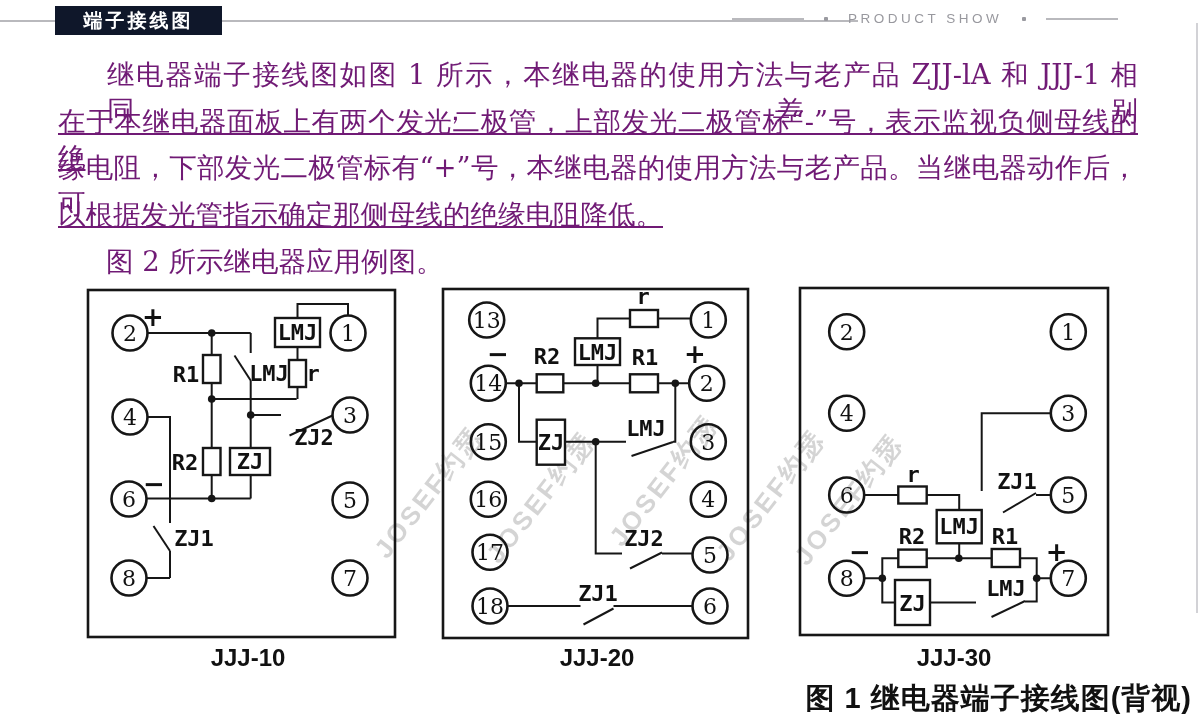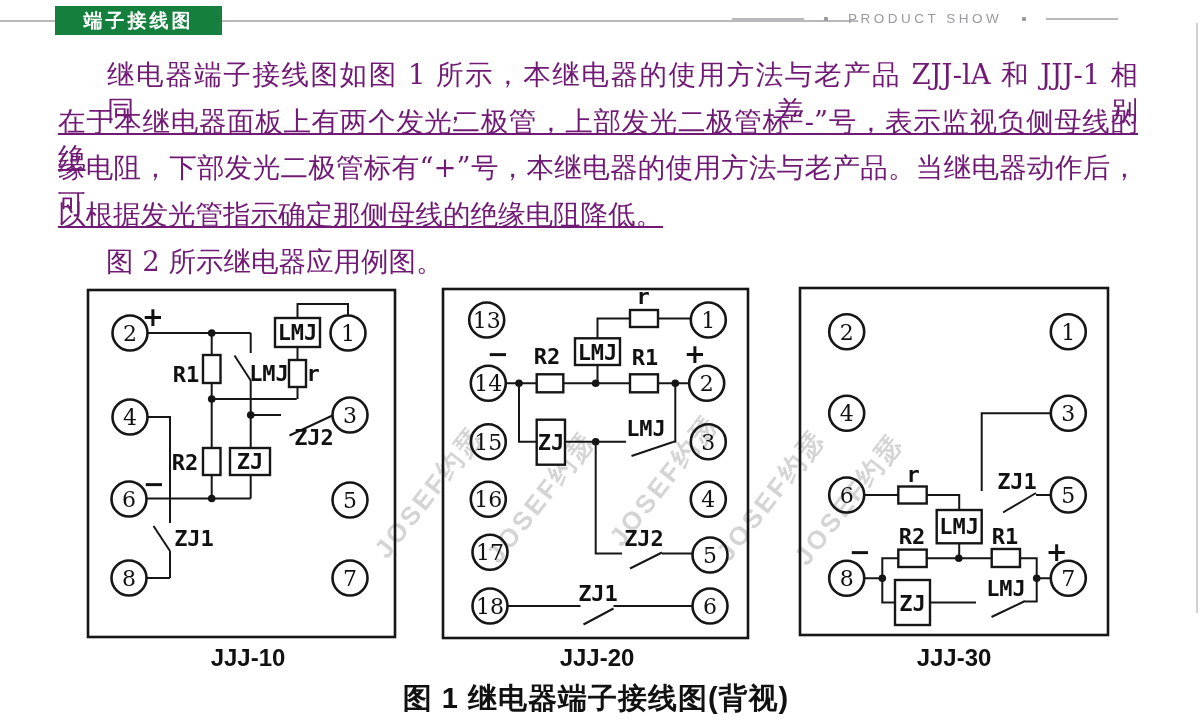--- a/index.html
+++ b/index.html
@@ -1,20 +1,20 @@
 <!DOCTYPE html>
 <html><head>
 <meta charset="utf-8">
 <style>
   html,body{margin:0;padding:0;}
   body{width:1200px;height:727px;position:relative;background:#ffffff;overflow:hidden;
        font-family:"Liberation Sans",sans-serif;}
   
   .hrule{position:absolute;height:2px;background:#b9b9bd;}
-  .tabbox{position:absolute;left:55px;top:6px;width:167px;height:29px;background:#15803d;
+  .tabbox{position:absolute;left:55px;top:6px;width:167px;height:29px;background:#0f172a;
           color:#fff;font:bold 19px/29px "Liberation Sans",sans-serif;text-align:center;
           letter-spacing:3px;}
   .pshow{position:absolute;left:732px;top:11px;width:380px;display:flex;align-items:center;gap:20px;}
   .pshow .seg{height:2px;background:#b9b9bd;flex:0 0 72px;}
   .pshow .dot{width:4px;height:4px;background:#9a9aa0;border-radius:1px;flex:none;}
   .pshow .txt{color:#98989e;font:13.5px "Liberation Sans",sans-serif;letter-spacing:3.5px;white-space:nowrap;}
   .edge{position:absolute;left:1196px;top:23px;width:2px;height:590px;background:#d2d2d6;}
   
   .bl{position:absolute;color:#701a75;font:27.5px/36px "DejaVu Serif","Liberation Serif",serif;
       white-space:nowrap;margin-top:11px;}
@@ -22,21 +22,21 @@
   
   svg{position:absolute;overflow:visible;}
   .wire{stroke:#161616;stroke-width:2;fill:none;}
   .thick{stroke:#161616;stroke-width:2.6;fill:none;}
   .comp{stroke:#161616;stroke-width:2.4;fill:#fff;}
   .dotj{fill:#161616;stroke:none;}
   .tnum{font:22px "DejaVu Serif","Liberation Serif",serif;fill:#111;text-anchor:middle;}
   .cmp{font:bold 22px "DejaVu Sans Mono","Liberation Mono",monospace;fill:#111;text-anchor:middle;}
   .sign{font:bold 26px "DejaVu Sans",sans-serif;fill:#111;text-anchor:middle;}
   .pname{font:bold 24px "Liberation Sans",sans-serif;fill:#111;text-anchor:middle;}
-  .caption{position:absolute;left:0;top:679px;width:1192px;text-align:center;color:#111;
+  .caption{position:absolute;left:0;top:679px;width:1192px;text-align:right;color:#111;
            font:bold 29px "Liberation Sans",sans-serif;letter-spacing:1px;}
   .wm{position:absolute;color:rgba(60,60,60,0.22);font:bold 26px "Liberation Sans",sans-serif;
       letter-spacing:3px;transform:rotate(-52deg);white-space:nowrap;pointer-events:none;}
 </style>
 </head>
 <body>
 
 <div class="hrule" style="left:0;top:20px;width:858px;"></div>
 <div class="tabbox">
   <span>端子接线图</span>

